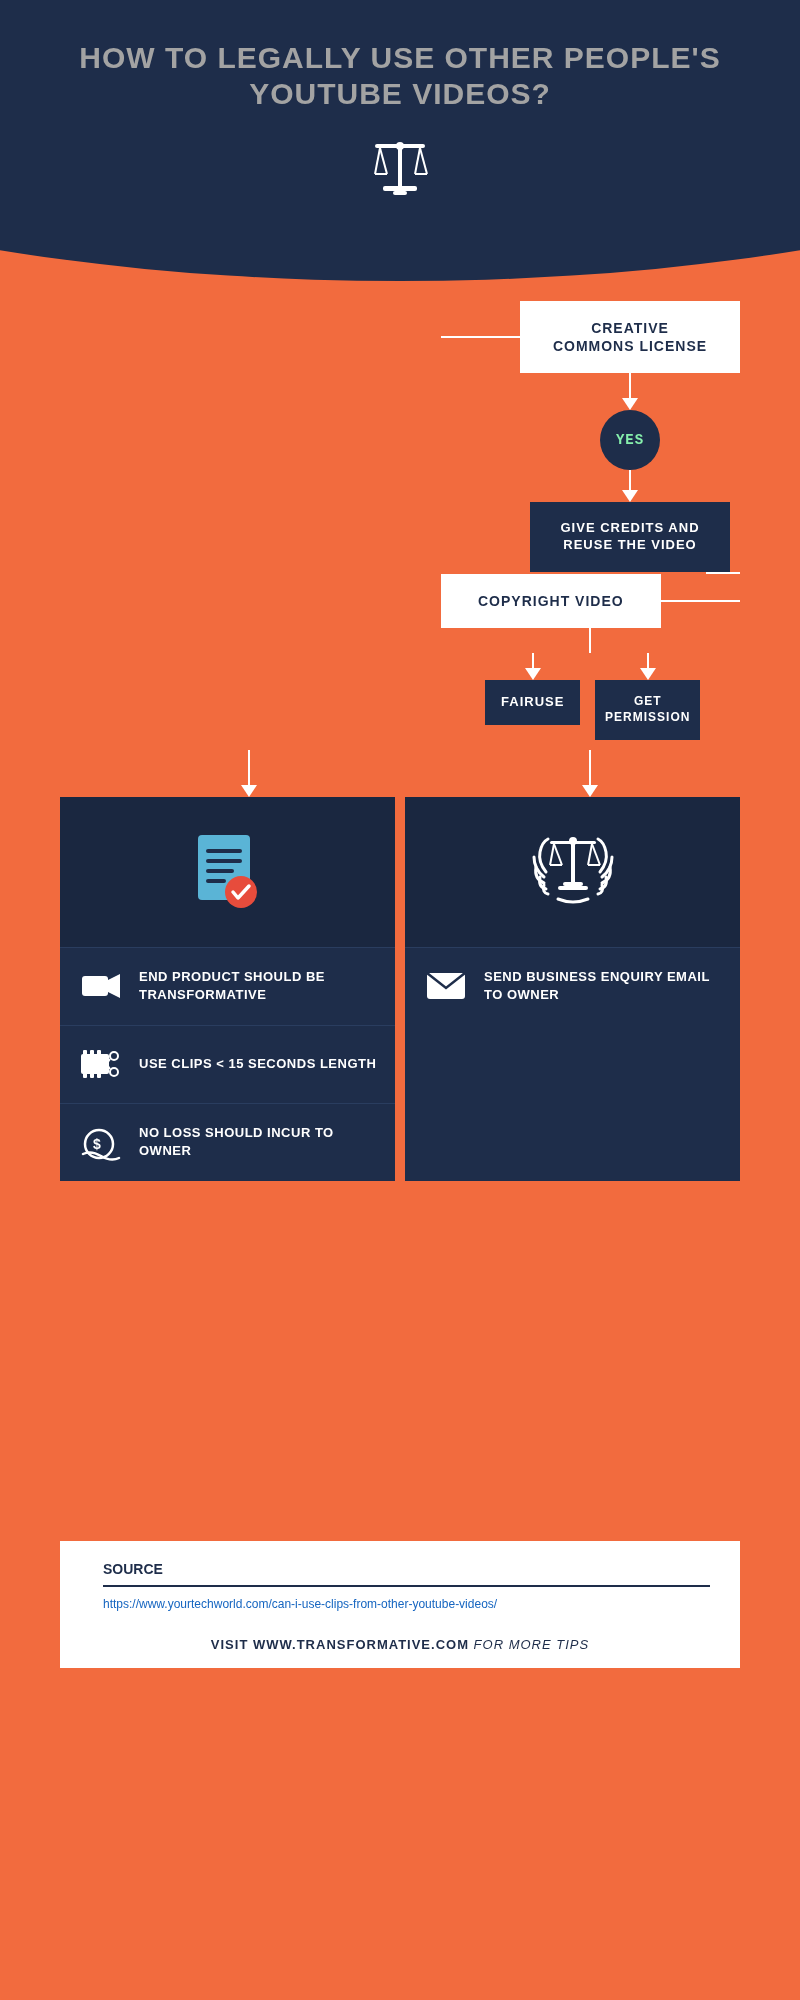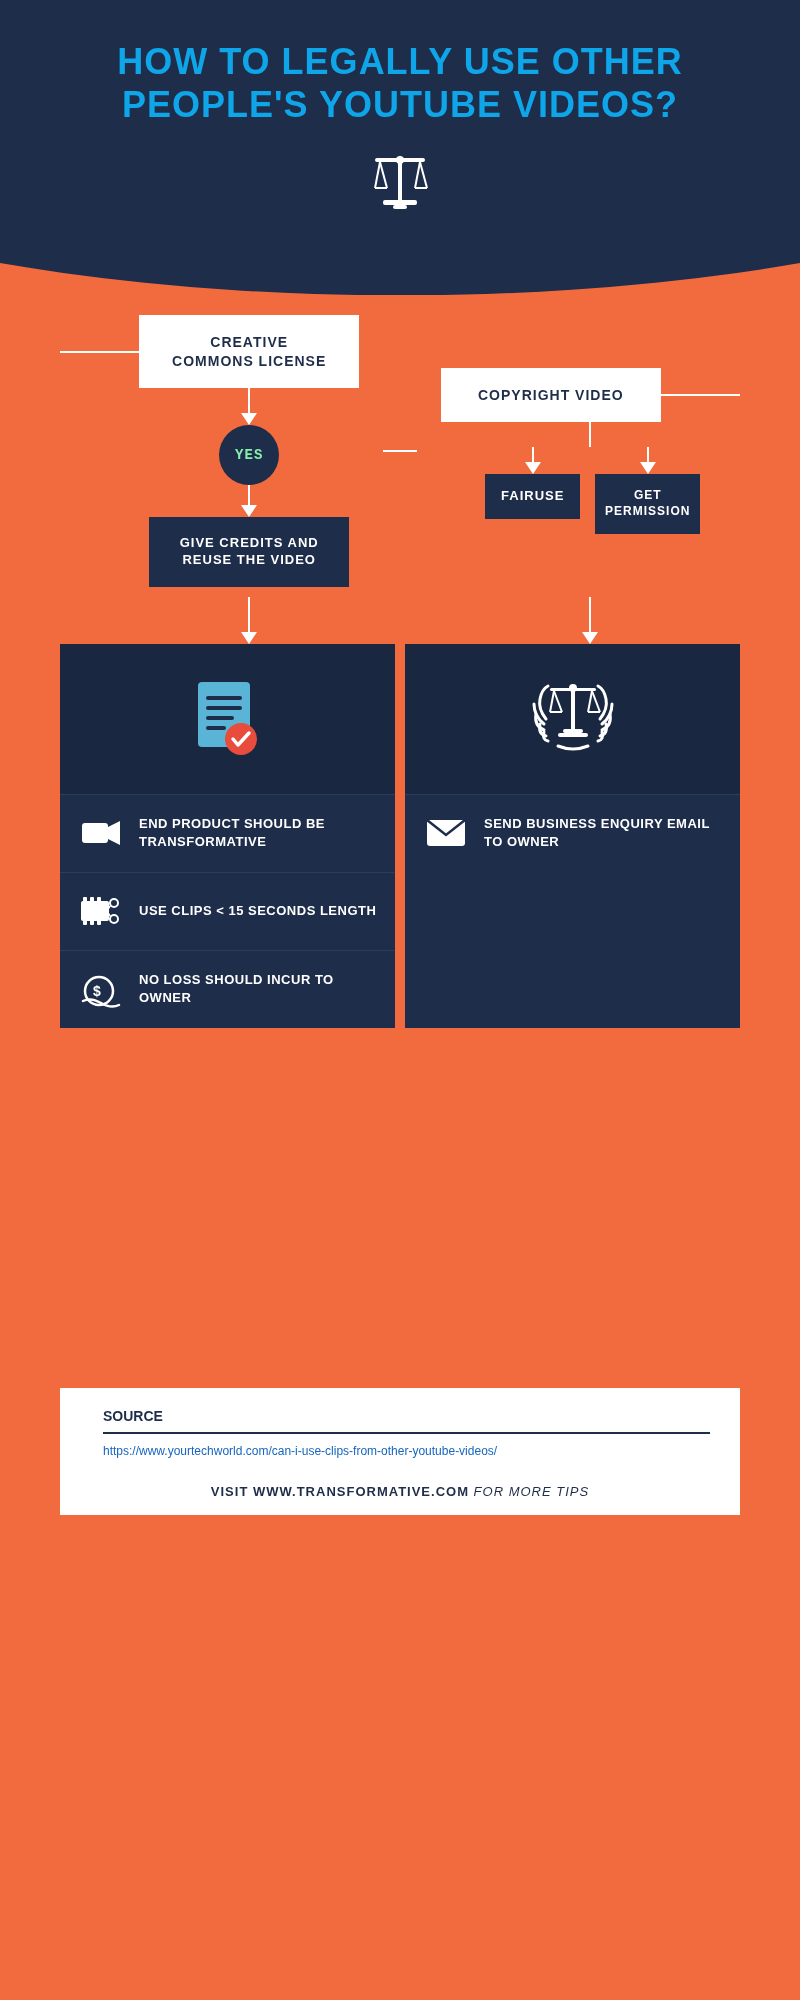--- a/index.html
+++ b/index.html
@@ -14,22 +14,22 @@
     
     .header {
       background: #1e2d4a;
       text-align: center;
       padding: 40px 60px 0px 60px;
       position: relative;
       clip-path: ellipse(110% 100% at 50% 0%);
       padding-bottom: 80px;
     }
     .header h1 {
-      color: #0ea5e9;
-      font-size: 36px;
+      color: #a3a3a3;
+      font-size: 30px;
       font-weight: 900;
       line-height: 1.2;
       text-transform: uppercase;
       letter-spacing: 1px;
     }
 
     
     .main {
       background: #f26b3e;
       padding: 20px 60px 40px 60px;
@@ -246,21 +246,21 @@
       <line x1="62" y1="38" x2="55" y2="12" stroke="white" stroke-width="2"></line>
 
       <circle cx="35" cy="10" r="4" fill="white"></circle>
     </svg>
   </div>
 </div>
 
 <div class="main">
 
 
-  <div style="width:100%; display:flex; justify-content:space-between; align-items:center; margin-top:0;">
+  <div style="width:100%; display:flex; justify-content:space-between; align-items:flex-end; margin-top:0;flex-direction:column;">
 
     <div class="flex-col-center" style="width:44%;">
 
       <div style="display:flex; align-items:center; width:100%; justify-content:flex-end;">
         <div class="thin-h" style="flex:1; max-width:80px;"></div>
         <div class="box-white" style="width:220px; font-size:14px;">
           <span>CREATIVE COMMONS LICENSE</span>
         </div>
       </div>
 

